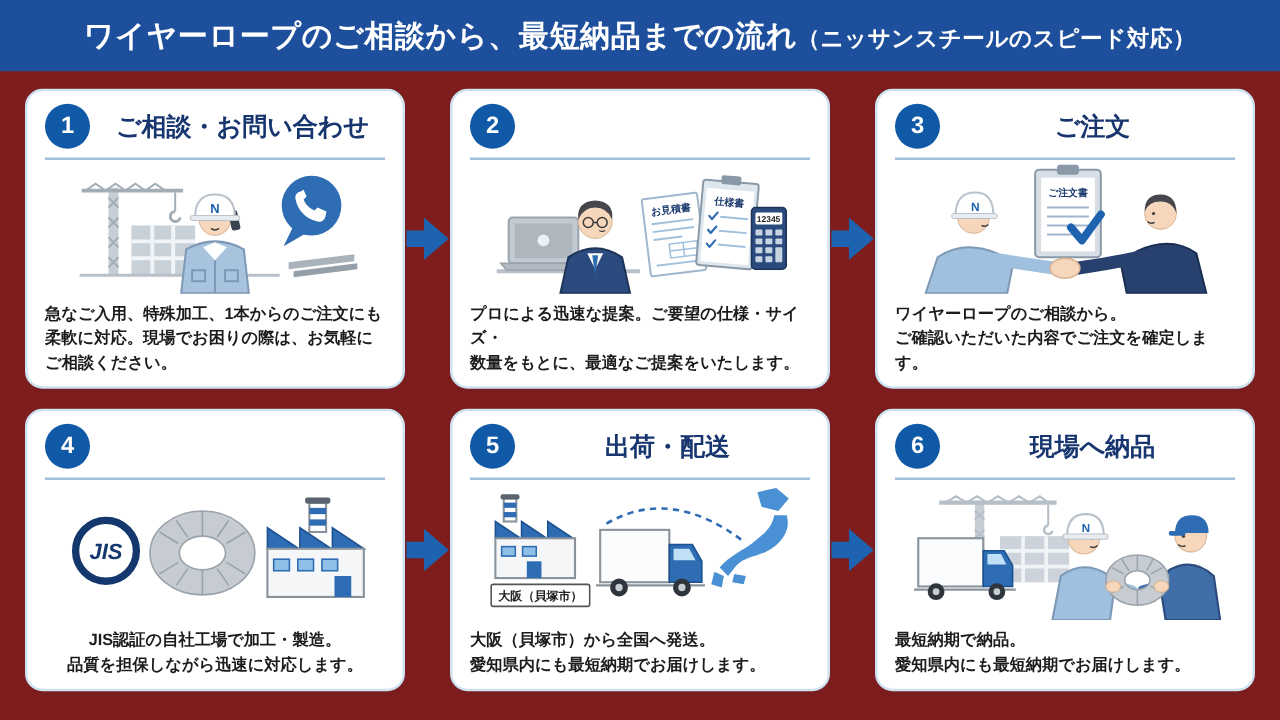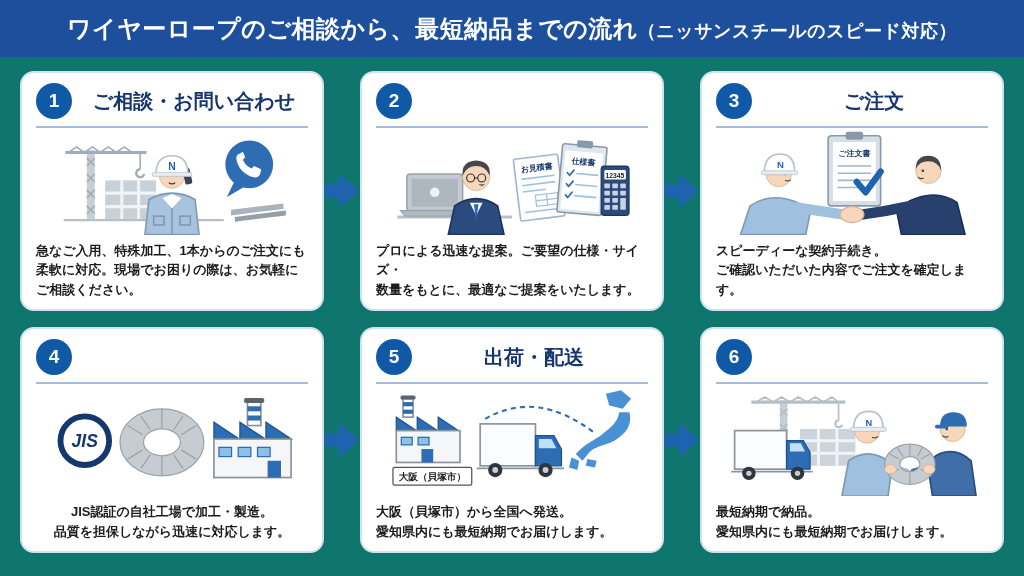--- a/index.html
+++ b/index.html
@@ -1,19 +1,19 @@
 <!DOCTYPE html>
 <html lang="ja"><head>
 <meta charset="utf-8">
 <style>
   html,body{margin:0;padding:0;background:#e7ebf0;}
   *{box-sizing:border-box;}
   .page{
     position:relative;width:1024px;height:576px;margin:0 auto;
-    background:#0f766e;overflow:hidden;
+    background:#7f1d1d;overflow:hidden;
     font-family:"Liberation Sans","DejaVu Sans",sans-serif;
   }
   
   .banner{
     height:57px;background:#1d4f9c;color:#ffffff;
     display:flex;align-items:center;justify-content:center;
   }
   .banner h1{margin:0;font-size:24px;font-weight:900;letter-spacing:.5px;white-space:nowrap;}
   .banner .sub{font-size:18px;font-weight:800;}
   
@@ -224,21 +224,21 @@
             <path d="M292 130 L282 90 Q256 72 222 88 L206 100 L212 130 Z" fill="#27406e" stroke="#1b2f52" stroke-width="2"></path>
             <path d="M224 94 Q192 101 162 105" stroke="#27406e" stroke-width="13" fill="none" stroke-linecap="round"></path>
             <circle cx="246" cy="50" r="16" fill="#f6d7bb" stroke="#d9b491" stroke-width="1"></circle>
             <circle cx="239" cy="50" r="1.6" fill="#3a3a3a"></circle>
             <path d="M233 58 Q236 61 240 59" stroke="#3a3a3a" stroke-width="1.4" fill="none"></path>
             <path d="M230 48 Q230 31 246 31 Q262 31 262 50 Q258 38 246 38 Q234 38 230 48 Z" fill="#46464c"></path>
           </g>
           <ellipse cx="150" cy="105" rx="15" ry="10" fill="#f6d7bb" stroke="#d9b491" stroke-width="1.5"></ellipse>
         </svg>
       </div>
-      <p class="desc">スピーディーな契約手続き。
+      <p class="desc">ワイヤーロープのご相談から。
 ご確認いただいた内容でご注文を確定します。</p>
     </article>
 
     <article class="card">
       <div class="card-head">
         <span class="num">4</span>
       </div>
       <div class="illus">
         <svg viewBox="0 0 300 130" preserveAspectRatio="xMidYMid meet">
           <g>
@@ -324,20 +324,21 @@
 
     <div class="arrow-cell">
       <svg viewBox="0 0 36 40">
           <path d="M0 13 H15 V2 L36 20 L15 38 V27 H0 Z" fill="#1e63b0"></path>
         </svg>
     </div>
 
     <article class="card">
       <div class="card-head">
         <span class="num">6</span>
+        <h2 class="title">現場へ納品</h2>
       </div>
       <div class="illus">
         <svg viewBox="0 0 300 130" preserveAspectRatio="xMidYMid meet">
           <g stroke="#b6bfc7" fill="none" stroke-width="3">
             <rect x="64" y="16" width="9" height="78" fill="#c7ced5" stroke="none"></rect>
             <path d="M64 26 L73 34 M73 26 L64 34 M64 44 L73 52 M73 44 L64 52 M64 62 L73 70 M73 62 L64 70 M64 80 L73 88 M73 80 L64 88" stroke-width="2"></path>
             <path d="M30 18 H142" stroke-width="4"></path>
             <path d="M36 18 L46 12 L56 18 L66 12 L76 18 L86 12 L96 18 L106 12 L116 18 L126 12 L134 18" stroke-width="2"></path>
             <path d="M134 20 V40" stroke-width="2"></path>
             <path d="M134 40 a4 4 0 1 0 4 5" stroke-width="2.5"></path>

